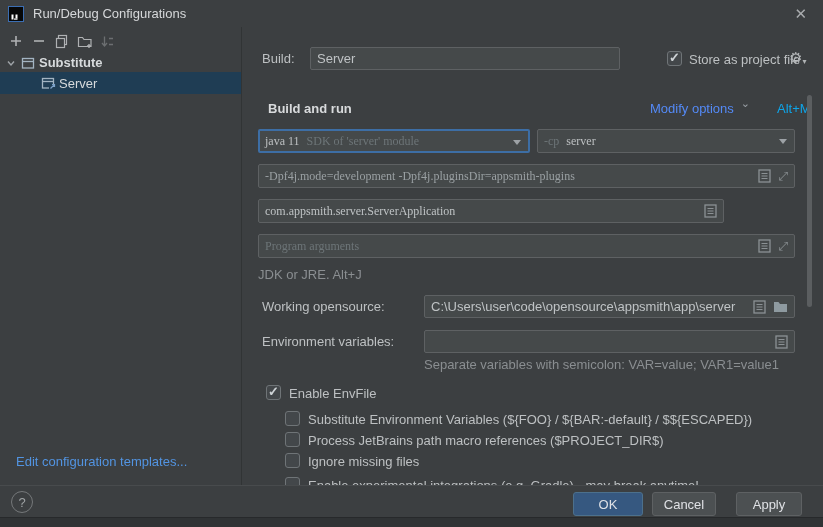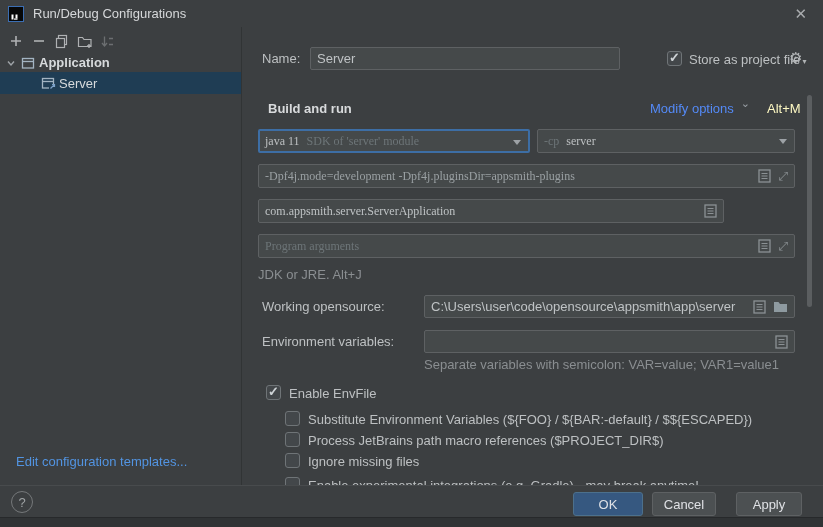--- a/index.html
+++ b/index.html
@@ -30,21 +30,21 @@
   .field input{flex:1;min-width:0;background:transparent;border:0;outline:0;color:#bfc3c5;font:inherit;padding:0}
   .field input::placeholder{color:#6d7578}
   .ficons{display:flex;align-items:center;gap:7px;margin-left:6px}
   .combo{padding-right:22px}
   .combo .arrow{position:absolute;right:7px;top:9px;width:0;height:0;
                 border-left:4px solid transparent;border-right:4px solid transparent;border-top:5px solid #9da2a6}
   .focused{border:2px solid #3d6ea5;padding:0 5px}
   .modify{position:absolute;display:flex;align-items:flex-start;gap:7px}
   .modify .mlink{color:#548af7;cursor:pointer}
   .modify .chev{color:#9aa0a6;font-size:11px;margin-top:-4px}
-  .modify .shortcut{color:#fef9c3;margin-left:10px}
+  .modify .shortcut{color:#0ea5e9;margin-left:20px}
   .expand-glyph{color:#8b9194;font-size:12px;line-height:1}
   
   .cb{position:absolute;width:15px;height:15px;background:#43474a;border:1px solid #6f7477;border-radius:3px;box-sizing:border-box}
   .cb.checked::after{content:"✓";position:absolute;left:1px;top:-2px;color:#ced3d6;font-size:13px;font-weight:bold}
   
   .scroll-thumb{position:absolute;left:565px;top:68px;width:5px;height:212px;background:#5b5e60;border-radius:3px}
   
   .footer-line{position:absolute;left:0;top:485px;right:0;border-top:1px solid #484b4d}
   .help{position:absolute;left:11px;top:491px;width:22px;height:22px;border:1px solid #75787a;border-radius:50%;
         color:#9fa3a5;display:flex;align-items:center;justify-content:center;font-size:13px;box-sizing:border-box}
@@ -111,41 +111,41 @@
         <svg width="12" height="12" viewBox="0 0 12 12">
             <polyline points="3,4.5 6,8 9,4.5" fill="none" stroke="#9fa4a8" stroke-width="1.4"></polyline>
           </svg>
       </span>
       <span>
         <svg width="16" height="16" viewBox="0 0 16 16">
           <rect x="2.5" y="3.5" width="11" height="9.5" fill="none" stroke="#a3b4c2" stroke-width="1.3"></rect>
           <path d="M2.5 6.5h11" stroke="#a3b4c2" stroke-width="1.3"></path>
         </svg>
       </span>
-      <span>Application</span>
+      <span>Substitute</span>
     </div>
 
     <div class="tree-row row-server">
       <span>
         <svg width="17" height="16" viewBox="0 0 17 16">
           <rect x="2.5" y="3.5" width="11" height="9.5" fill="none" stroke="#a3b4c2" stroke-width="1.3"></rect>
           <path d="M2.5 6.5h11" stroke="#a3b4c2" stroke-width="1.3"></path>
           <rect x="9" y="9" width="7" height="6" fill="#1f3d54"></rect>
           <path d="M10.5 13.5l4-4M14.5 12v-2.5H12" fill="none" stroke="#7ca1c8" stroke-width="1.2"></path>
         </svg>
       </span>
       <span>Server</span>
     </div>
 
     <span class="templates-link">Edit configuration templates...</span>
   </div>
 
   <div class="main">
 
-    <span class="lbl" style="left:20px;top:24px">Name:</span>
+    <span class="lbl" style="left:20px;top:24px">Build:</span>
     <div class="field" style="left:68px;top:20px;width:310px;height:23px">
       <input value="Server" style="">
     </div>
 
     <span class="cb checked" style="left:425px;top:24px"></span>
     <span class="lbl" style="left:447px;top:25px">Store as project file</span>
     <span style="position:absolute;left:547px;top:23px">
       <span class="gear">⚙</span><span class="gear-arrow">▾</span>
     </span>
 

